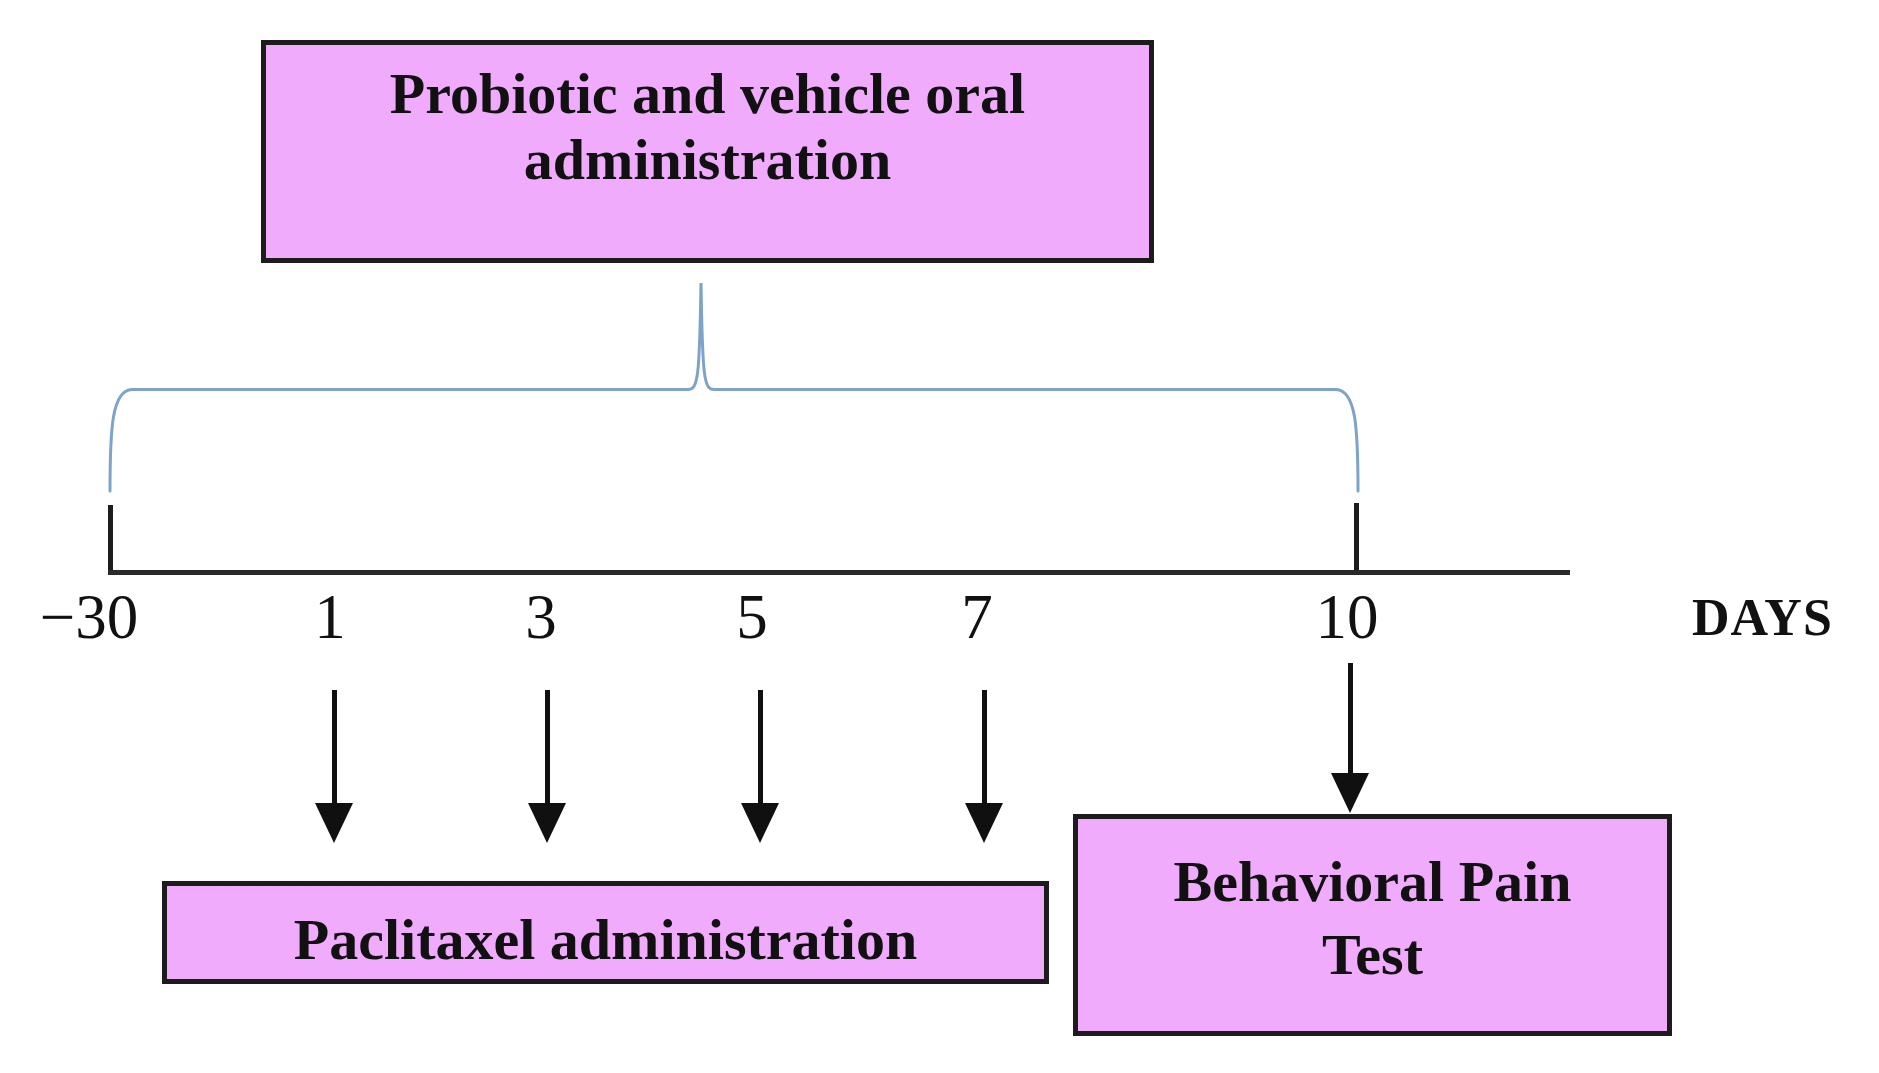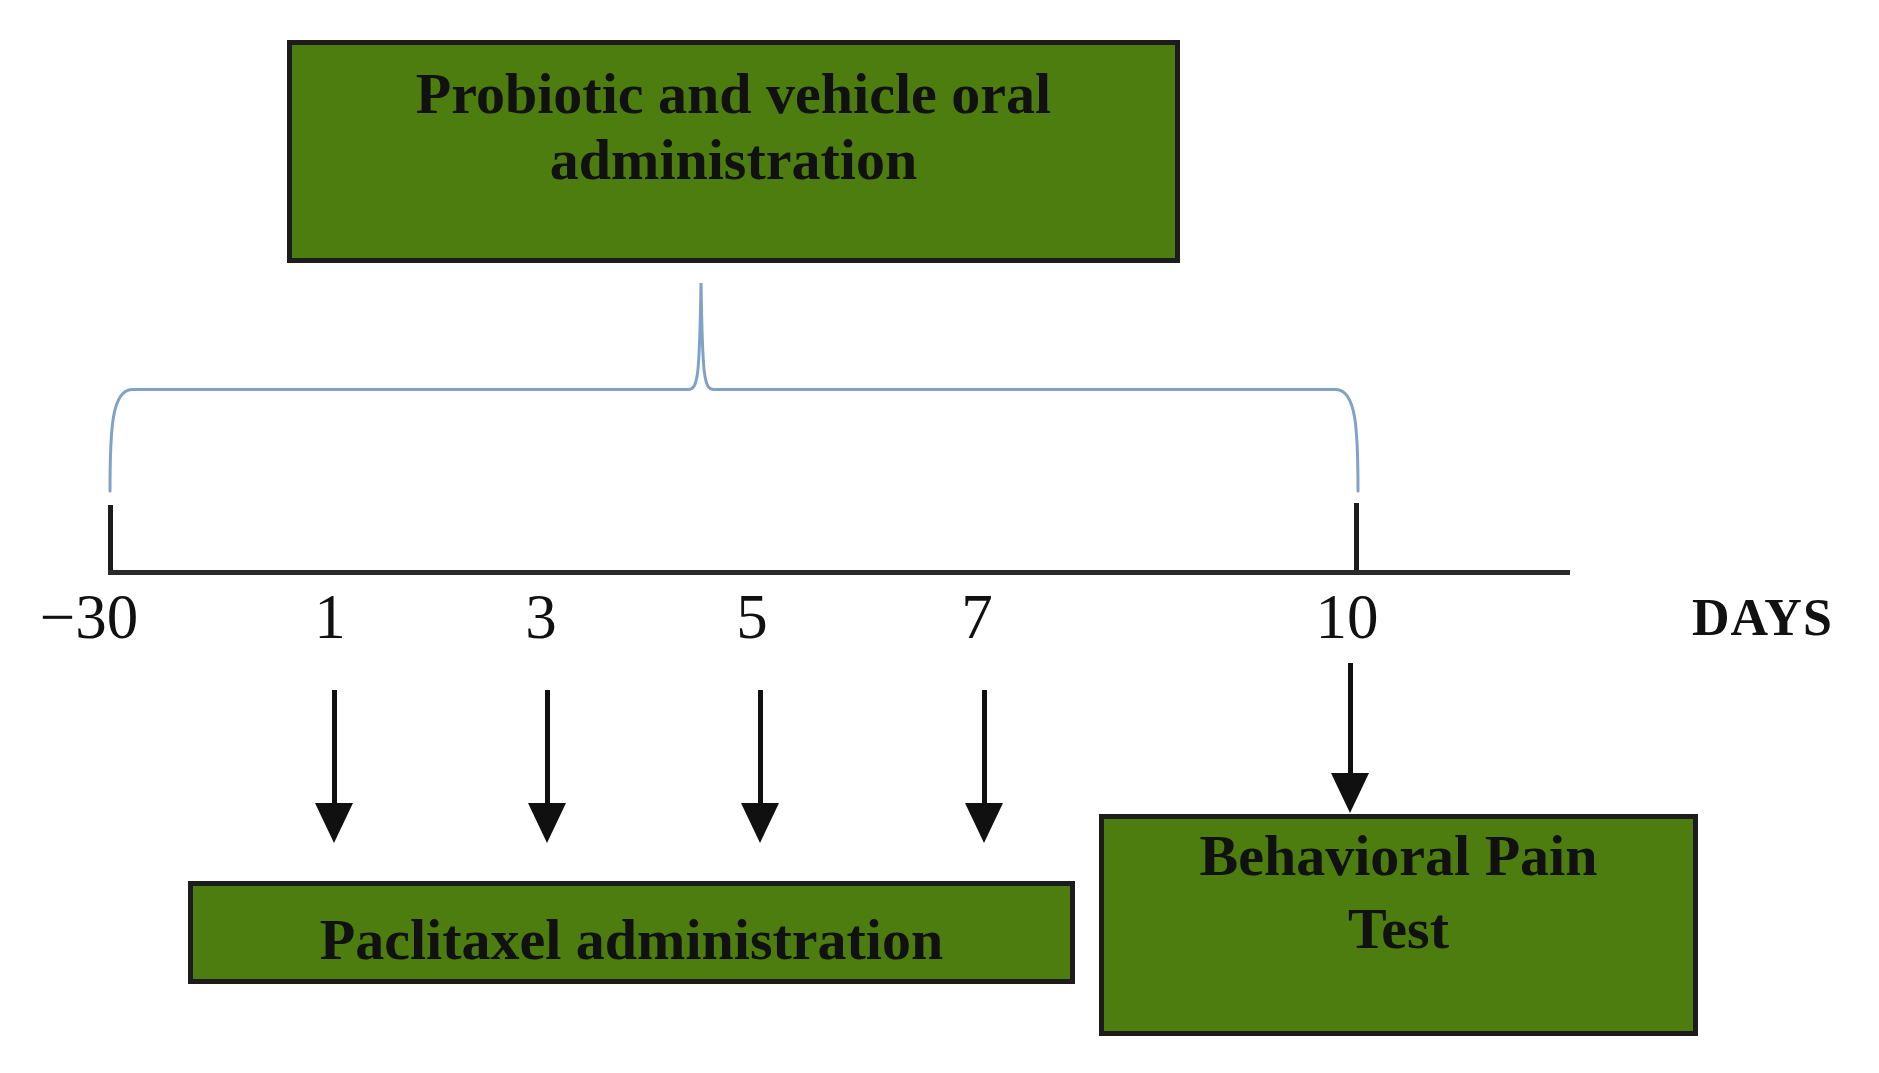--- a/index.html
+++ b/index.html
@@ -15,40 +15,40 @@
     width:1879px;height:1073px;
     background:var(--bg);
     overflow:hidden;
     font-family:"Liberation Serif","DejaVu Serif",serif;
     color:var(--ink);
   }
   .box{
     position:absolute;
     box-sizing:border-box;
     border:5px solid var(--box-border);
-    background:#4d7c0f;
+    background:#f0abfc;
     text-align:center;
     font-weight:bold;
     color:var(--ink);
-    margin-left:26px;
   }
   .box .line{display:block;}
   #probiotic-box{
     left:261px;top:40px;width:893px;height:223px;
     font-size:58px;line-height:1.13;
     padding-top:16px;
   }
   #paclitaxel-box{
     left:162px;top:881px;width:887px;height:103px;
     font-size:58px;line-height:1.1;
     padding-top:22px;
   }
   #behavioral-box{
     left:1073px;top:814px;width:599px;height:222px;
     font-size:58px;line-height:1.26;
+    padding-top:26px;
   }
   .brace-svg{
     position:absolute;left:0;top:0;width:1879px;height:1073px;
     pointer-events:none;
   }
   .tick{
     position:absolute;width:5px;background:var(--box-border);
   }
   #tick-start{left:108px;top:505px;height:66px;}
   #tick-day14{left:1354px;top:503px;height:68px;}

